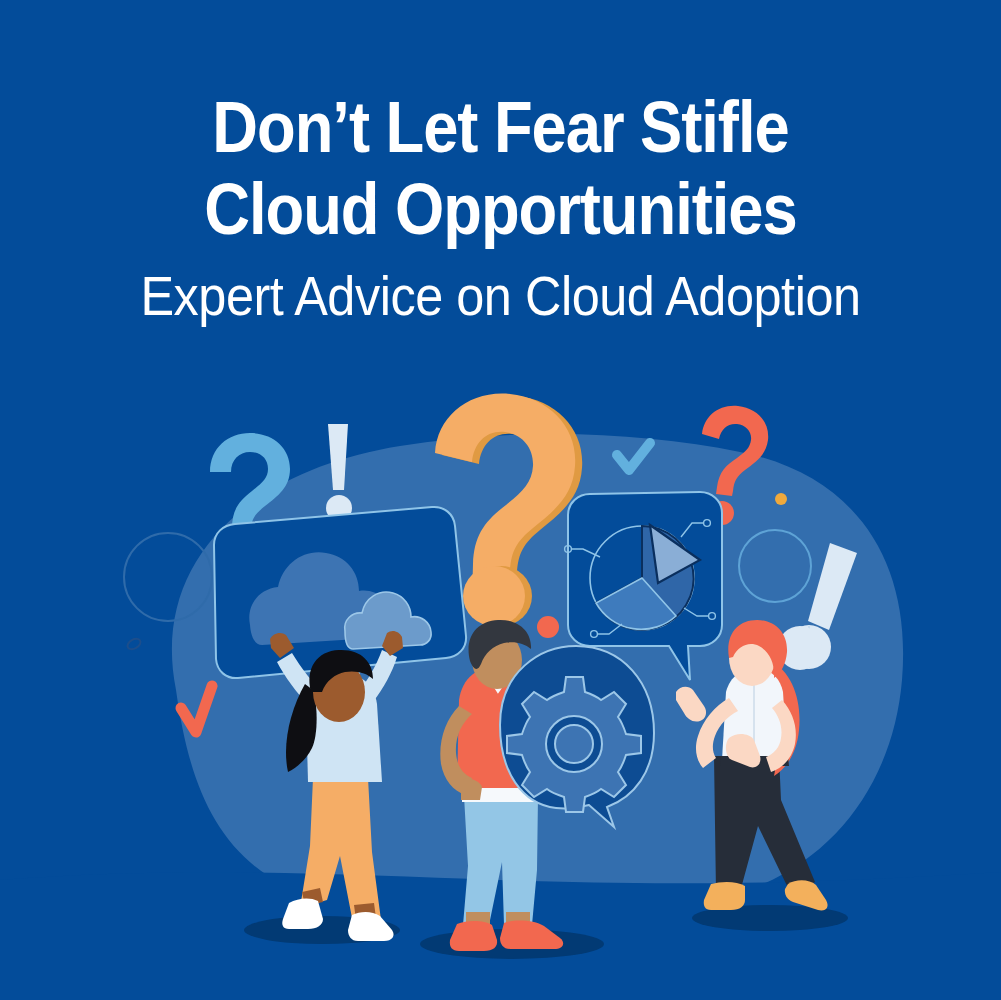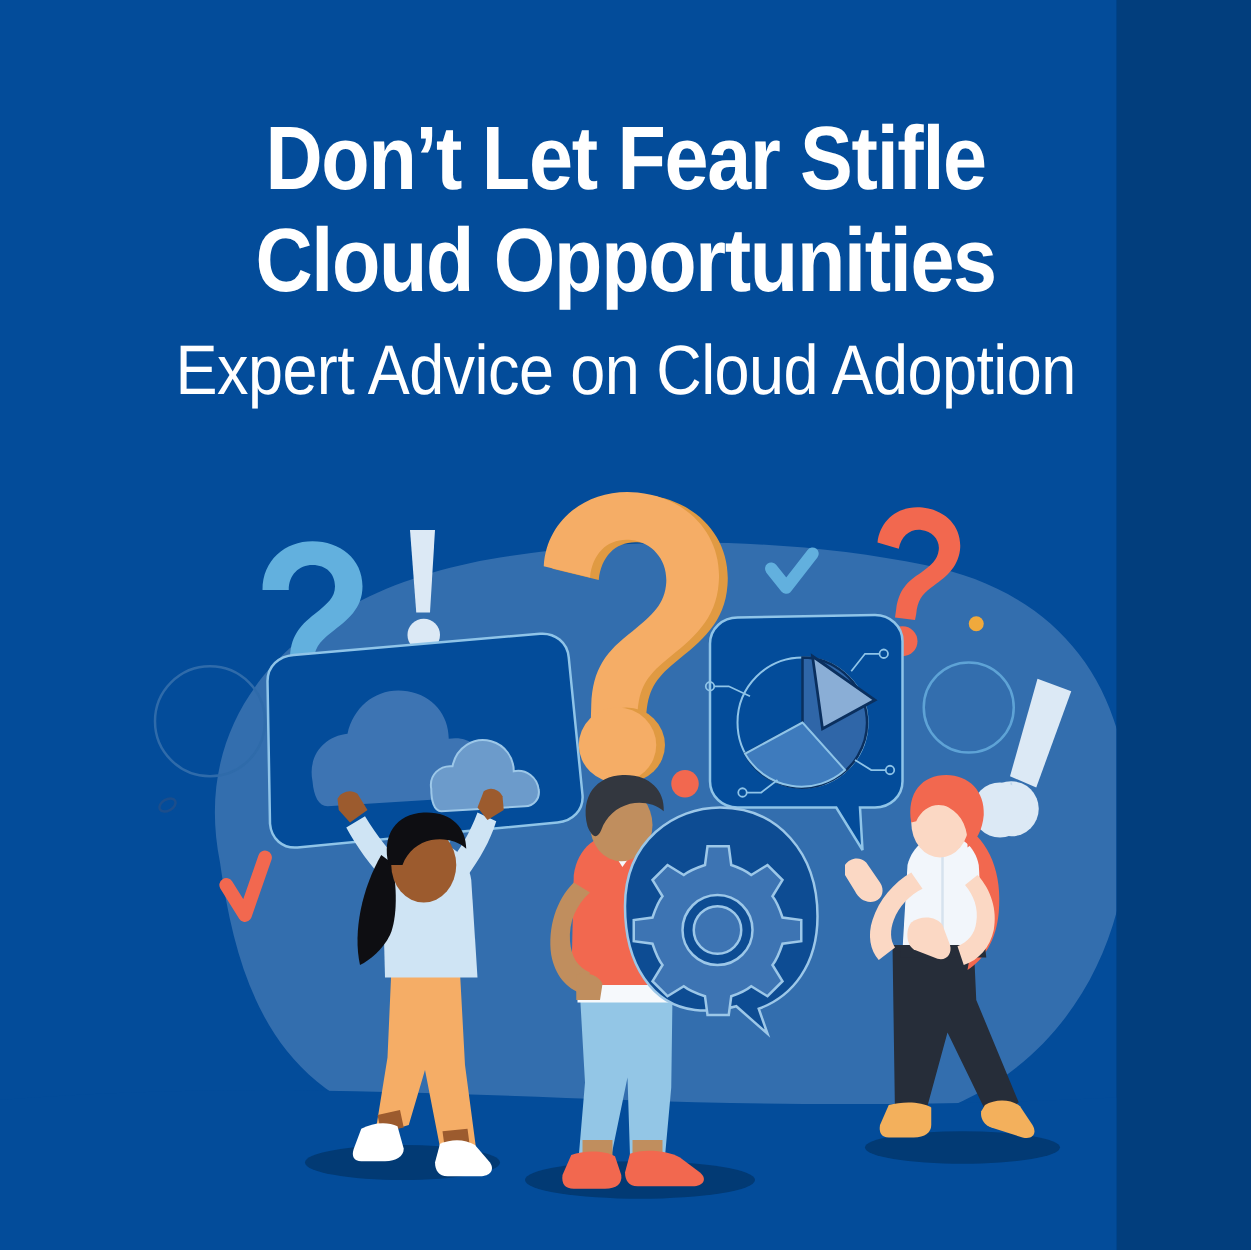--- a/index.html
+++ b/index.html
@@ -2,21 +2,21 @@
 <html><head>
 <meta charset="utf-8">
 <style>
   html, body {
     margin: 0;
     padding: 0;
     background: #023e7d;
   }
   #poster {
     position: relative;
-    width: 893px;
+    width: 1001px;
     height: 1000px;
     overflow: hidden;
     font-family: "Liberation Sans", sans-serif;
     background: #034c9a;
   }
   .headline-block {
     position: absolute;
     top: 86px;
     left: 0;
     width: 1001px;

